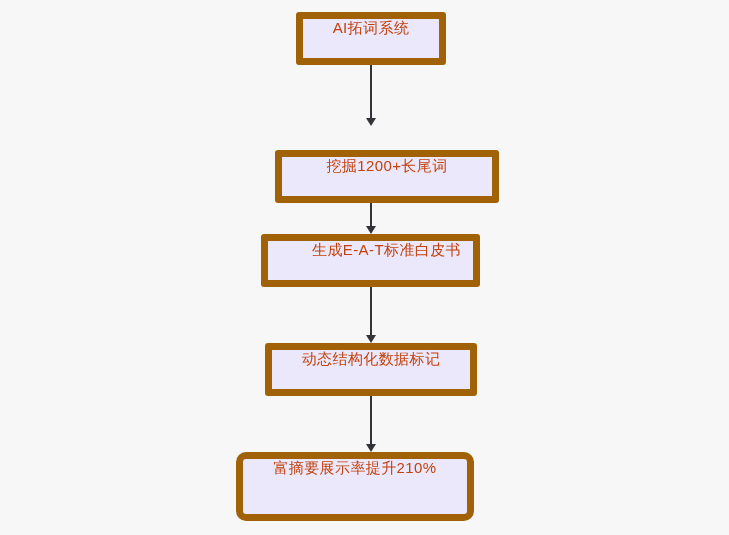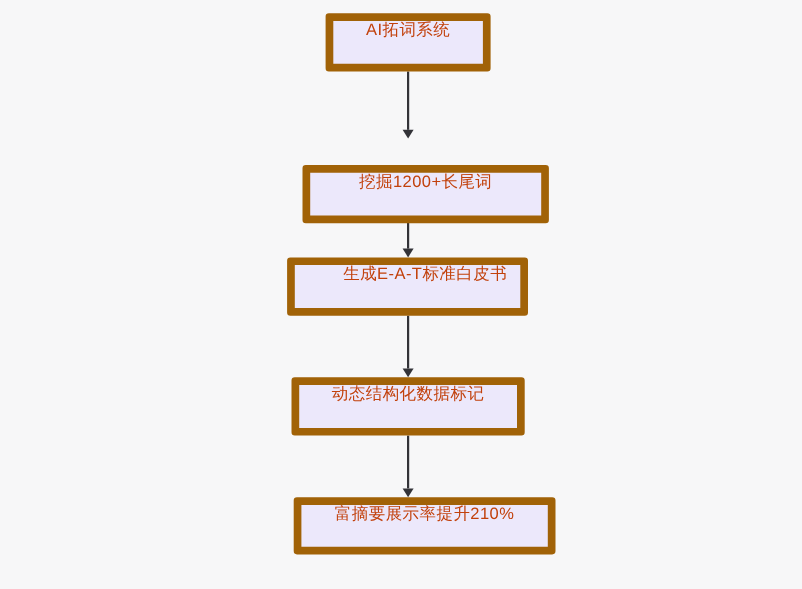--- a/index.html
+++ b/index.html
@@ -73,17 +73,17 @@
   </div>
 
   <div class="node" style="left:261px; top:234px; width:219px; height:53px;padding-left:32px;">
     <span>生成E-A-T标准白皮书</span>
   </div>
 
   <div class="node" style="left:265px; top:343px; width:212px; height:53px;">
     <span>动态结构化数据标记</span>
   </div>
 
-  <div class="node" style="left:267px; top:452px; width:238px; height:52px;">
+  <div class="node" style="left:236px; top:452px; width:238px; height:69px;border-radius:10px;">
     <span>富摘要展示率提升210%</span>
   </div>
 
 </div>
 
 </body></html>

